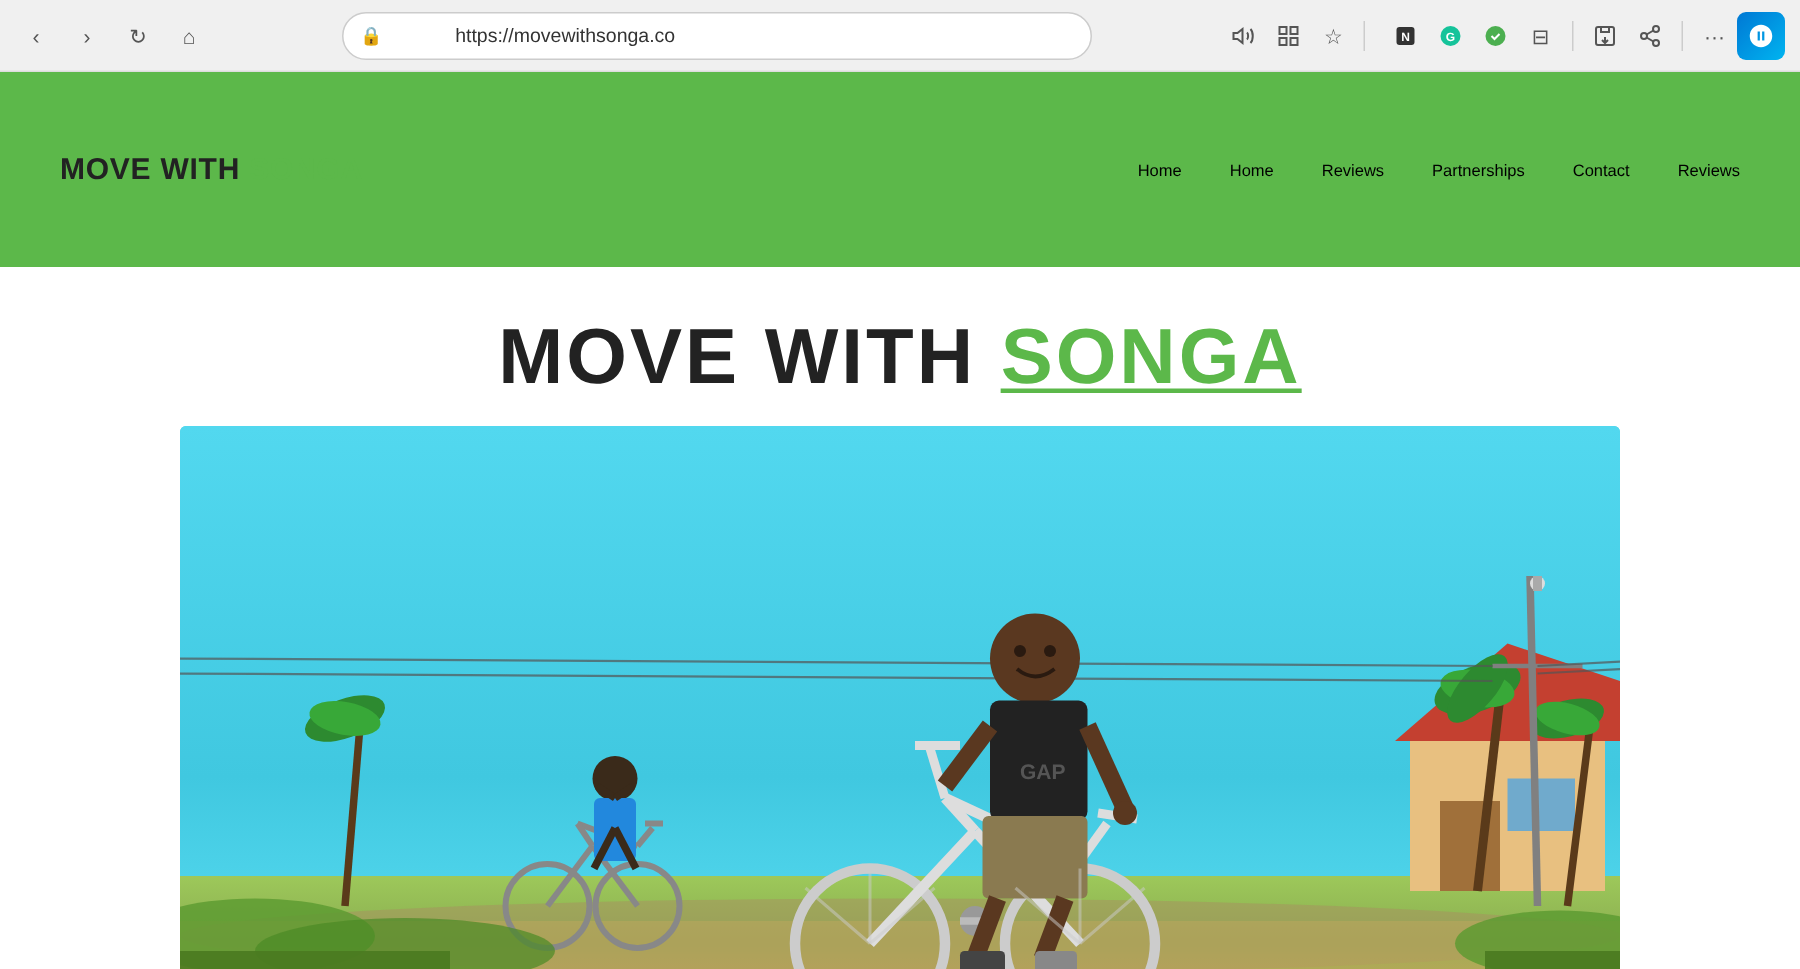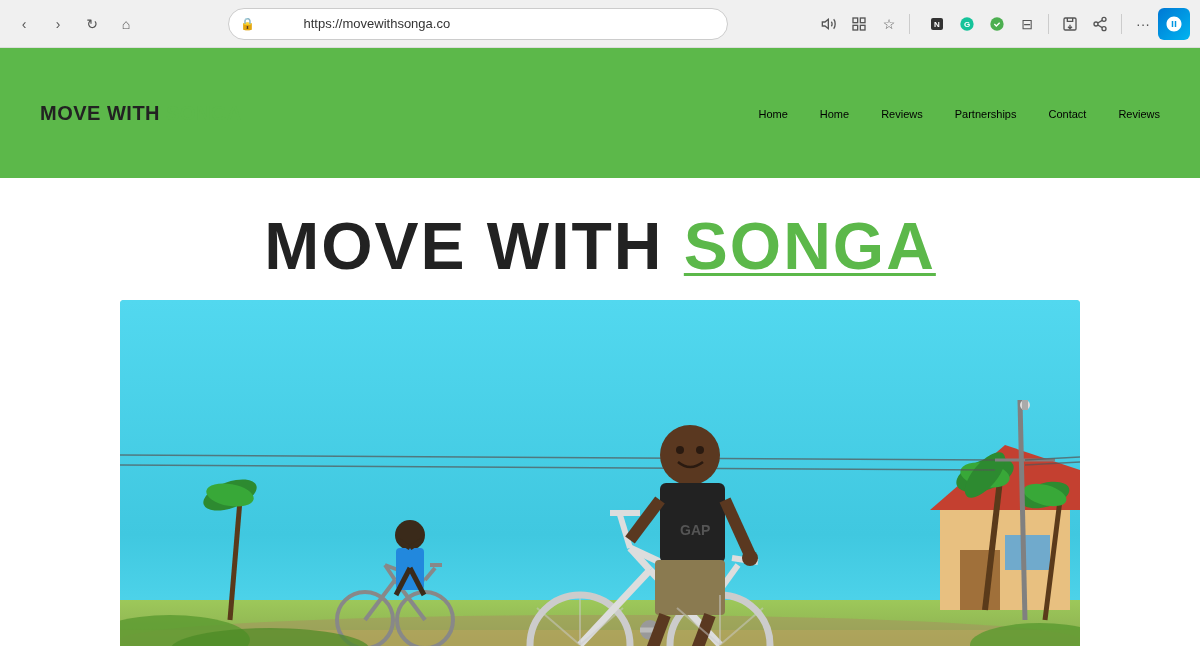--- a/index.html
+++ b/index.html
@@ -141,21 +141,21 @@
 
     
     .hero-section {
       background: #fff;
       padding: 30px 0 0 0;
       display: flex;
       flex-direction: column;
       align-items: center;
     }
     .hero-title {
-      font-size: 66px;
+      font-size: 52px;
       font-weight: 900;
       text-transform: uppercase;
       letter-spacing: 2px;
       margin-bottom: 16px;
       text-align: right;
     }
     .hero-title .title-normal { color: #222; }
     .hero-title .title-accent {
       color: #5cb84a;
       text-decoration: underline;

